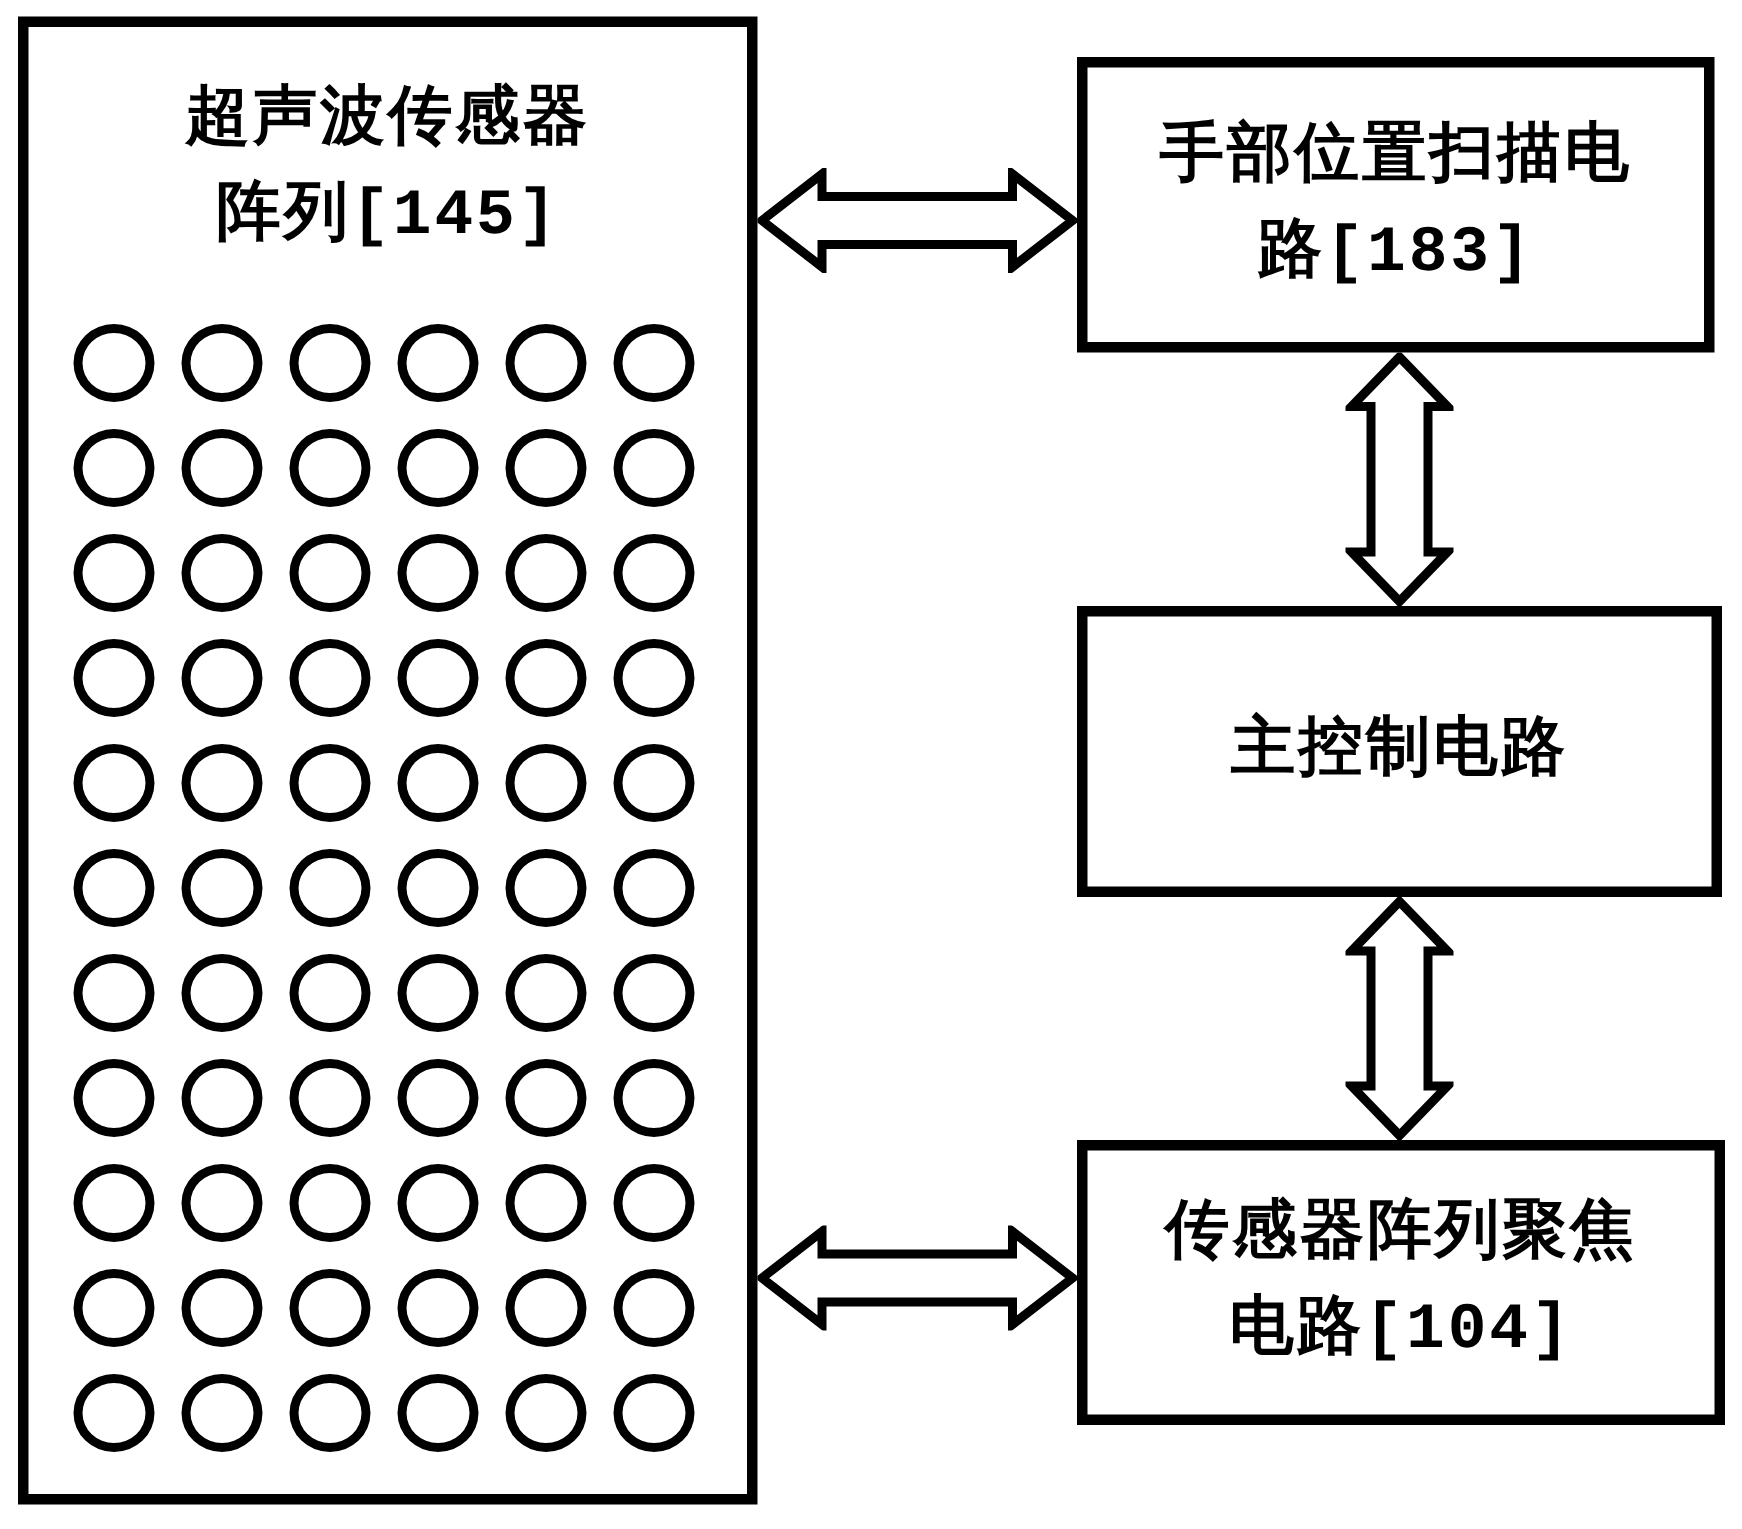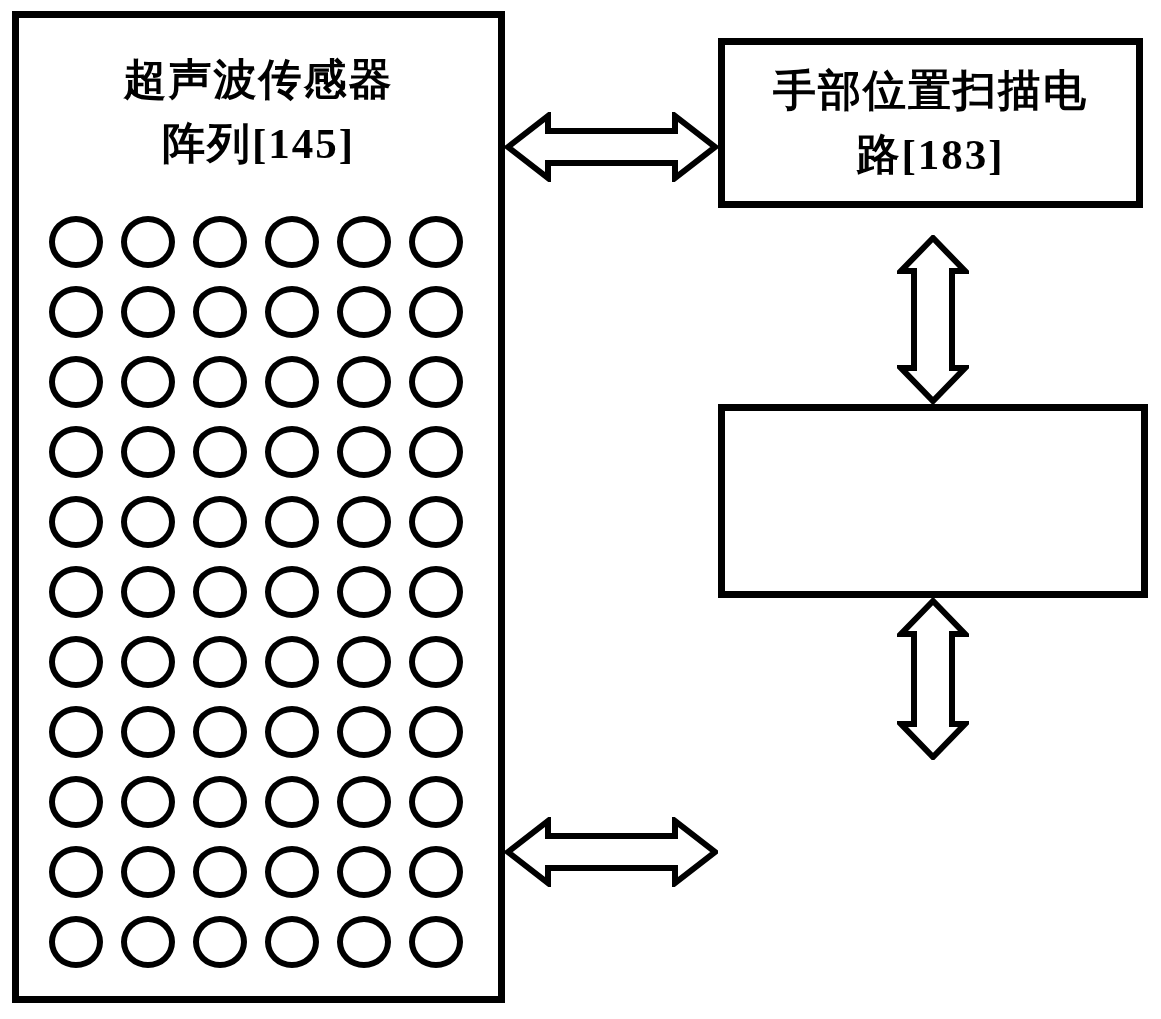--- a/index.html
+++ b/index.html
@@ -2,21 +2,21 @@
 <html><head>
 <meta charset="utf-8">
 <style>
   * { margin: 0; padding: 0; box-sizing: border-box; }
   html, body { background: #ffffff; }
   .canvas {
     position: relative;
     width: 1161px;
     height: 1019px;
     background: #ffffff;
-    font-family: Liberation Serif, serif;
+    font-family: Liberation Mono, monospace;
     overflow: hidden;
   }
   .box {
     position: absolute;
     border: 7px solid #000000;
     background: #ffffff;
   }
   .box-label {
     font-weight: bold;
     color: #000000;
@@ -41,21 +41,21 @@
     height: 52px;
     border: 6px solid #000000;
     border-radius: 50%;
     background: #ffffff;
   }
   .right-box {
     display: flex;
     align-items: center;
     justify-content: center;
   }
-  #box-102 { left: 718px; top: 38px;  width: 425px; height: 170px; }
+  #box-102 { left: 718px; top: 38px;  width: 425px; height: 197px; }
   #box-103 { left: 718px; top: 404px; width: 430px; height: 194px; }
   #box-104 { left: 718px; top: 760px; width: 432px; height: 190px; }
   .arrow { position: absolute; display: block; }
   #arrow-101-102 { left: 505px; top: 112px; }
   #arrow-102-103 { left: 897px; top: 235px; }
   #arrow-103-104 { left: 897px; top: 598px; }
   #arrow-101-104 { left: 505px; top: 817px; }
   .arrow polygon {
     fill: #ffffff;
     stroke: #000000;
@@ -145,23 +145,30 @@
 
   <div class="box right-box" id="box-102">
     <div class="box-label">
       <div>手部位置扫描电</div>
       <div>路[183]</div>
     </div>
   </div>
 
   <div class="box right-box" id="box-103">
     <div class="box-label">
+      <div>主控制电路</div>
     </div>
   </div>
 
+  <div class="box right-box" id="box-104">
+    <div class="box-label">
+      <div>传感器阵列聚焦</div>
+      <div>电路[104]</div>
+    </div>
+  </div>
 
   <svg class="arrow" id="arrow-101-102" width="213" height="70" viewBox="0 0 213 70">
     <polygon points="3,35 43,4 43,19 170,19 170,4 210,35 170,66 170,51 43,51 43,66"></polygon>
   </svg>
 
   <svg class="arrow" id="arrow-102-103" width="72" height="169" viewBox="0 0 72 169">
     <polygon points="36,3 4,36 17,36 17,133 4,133 36,166 68,133 55,133 55,36 68,36"></polygon>
   </svg>
 
   <svg class="arrow" id="arrow-103-104" width="72" height="162" viewBox="0 0 72 162">

